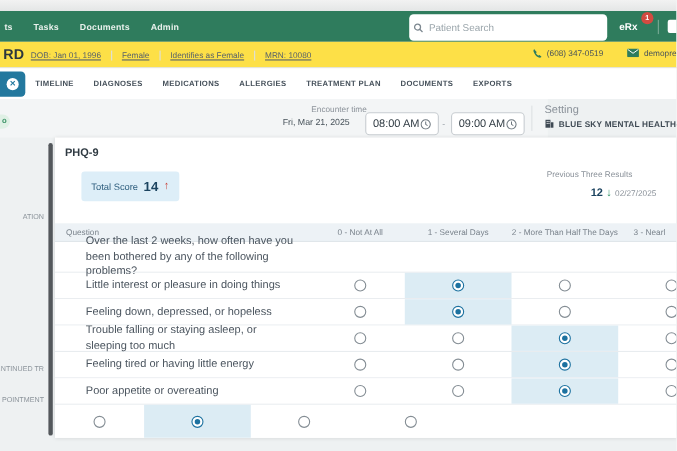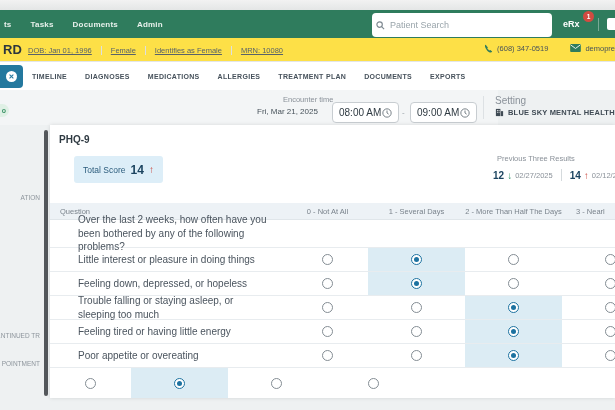--- a/index.html
+++ b/index.html
@@ -65,21 +65,21 @@
   .phq-title{position:absolute;left:9px;top:9px;font-size:10px;font-weight:bold;color:#2f3a42;}
   .score-chip{position:absolute;left:9px;top:31px;height:27px;background:var(--c-chipbg);border-radius:3px;display:flex;align-items:center;gap:5px;padding:0 9px;margin-left:15px;}
   .score-chip .lbl{font-size:8.5px;color:#2d5d7d;}
   .score-chip .val{font-size:12px;font-weight:bold;color:var(--c-navy);}
   .trend-up{color:var(--c-red);font-size:10px;font-weight:bold;}
   .trend-down{color:var(--c-trendgreen);font-size:10px;font-weight:bold;}
   .prev-block{position:absolute;left:443px;top:29px;width:200px;}
   .prev-label{font-size:7.5px;color:#8a9199;margin-left:4px;}
   .prev-vals{display:flex;align-items:center;margin-top:6px;}
   .prev-item{display:flex;align-items:center;gap:3px;white-space:nowrap;}
-  .prev-item .score{font-size:10px;font-weight:bold;color:var(--c-navy);}
+  .prev-item .score{font-size:10px;font-weight:bold;color:var(--c-navy);margin-left:44px;}
   .prev-item .date{font-size:7.5px;color:#8a9199;}
   .prev-sep{width:1px;height:12px;background:#d5dadd;margin:0 8px;}
 
   
   .table{position:absolute;left:0;top:78px;width:617px;}
   .trow{display:flex;align-items:stretch;border-bottom:1px solid #e8ecef;background:#fff;}
   .thead{background:#edf2f6;border-bottom:1px solid #e0e6ea;height:17px;}
   .thead .hq,.thead .ha{font-size:7.5px;color:#7a838c;display:flex;align-items:center;}
   .hq{flex:0 0 237px;padding-left:10px;text-align:right;}
   .ha{flex:0 0 97px;justify-content:center;text-align:center;}

